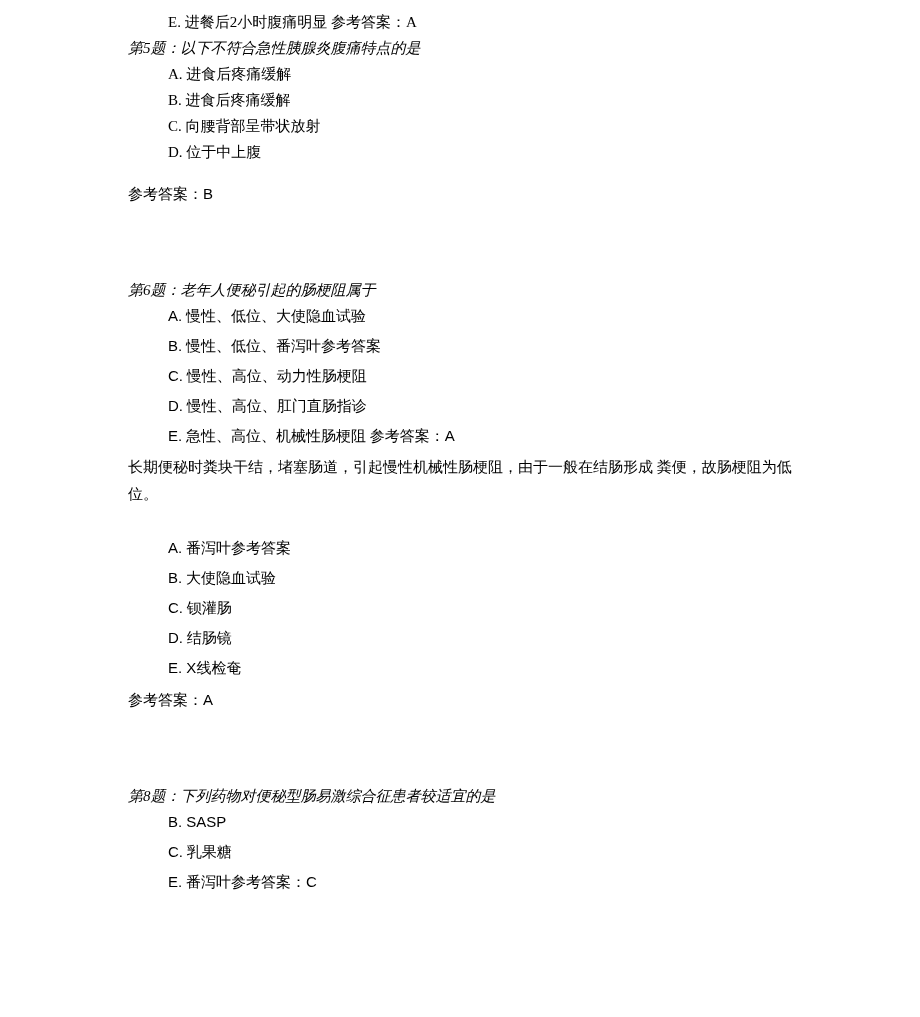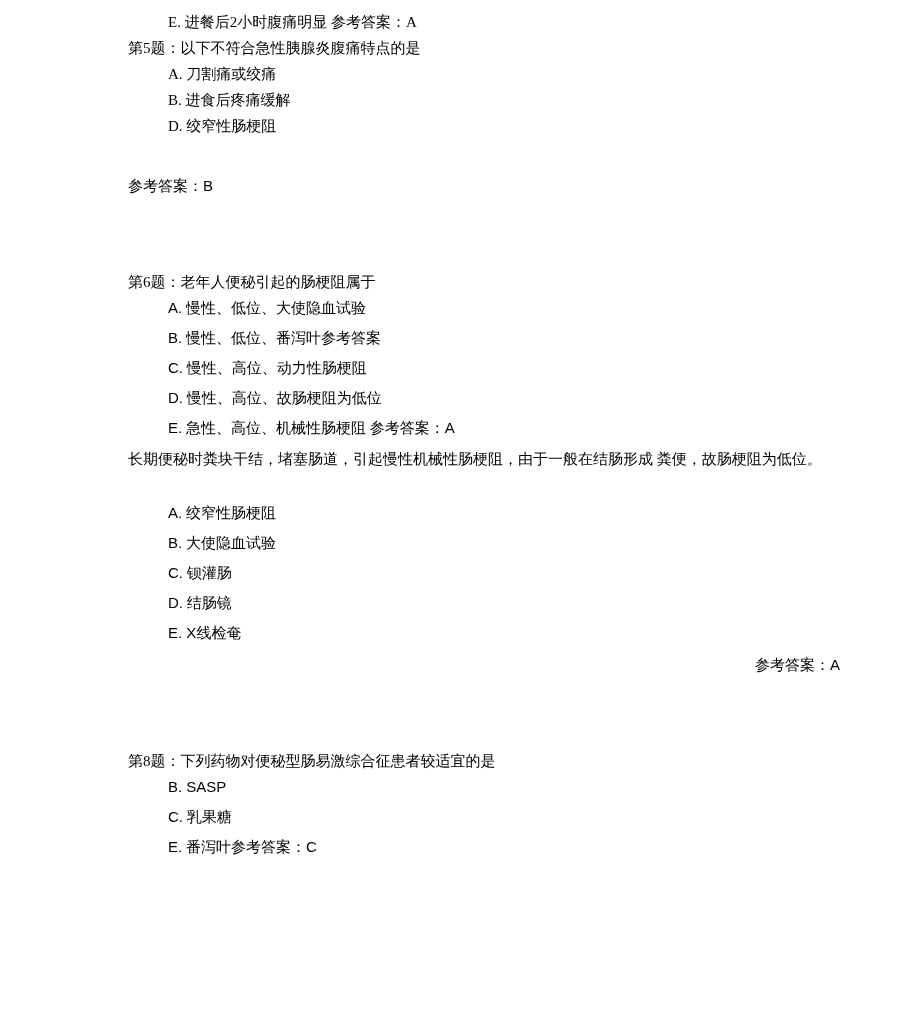--- a/index.html
+++ b/index.html
@@ -11,43 +11,44 @@
       font-family: "SimSun", "宋体", serif;
       font-size: 15px;
       line-height: 1.6;
       color: #000;
       background: #fff;
       width: 920px;
       padding: 10px 0;
     }
     .content {
       padding-left: 128px;
-      padding-right: 80px;
+      padding-right: 116px;
     }
     .option-e-first {
       padding-left: 40px;
       margin-bottom: 2px;
     }
     .question-title {
       margin-bottom: 2px;
+      font-style: italic;
     }
     .option {
       padding-left: 40px;
       margin-bottom: 2px;
       font-family: "SimSun", "宋体", serif;
     }
     .option-arial {
       padding-left: 40px;
       margin-bottom: 6px;
     }
     .option-arial .letter {
       font-family: Arial, sans-serif;
     }
     .answer {
-      margin-top: 36px;
+      margin-top: 18px;
       margin-bottom: 2px;
     }
     .answer .letter {
       font-family: Arial, sans-serif;
     }
     .gap-large {
       height: 70px;
     }
     .explanation {
       margin-bottom: 28px;
@@ -60,44 +61,45 @@
 </head>
 <body>
 
 <div class="content">
 
   <div class="option-e-first">
     <span>E. 进餐后2小时腹痛明显  参考答案：A</span>
   </div>
 
   <div class="question-title">第5题：以下不符合急性胰腺炎腹痛特点的是</div>
-  <div class="option">A. 刀割痛或绞痛</div>
+  <div class="option">A. 进食后疼痛缓解</div>
   <div class="option">B. 进食后疼痛缓解</div>
-  <div class="option">D. 绞窄性肠梗阻</div>
+  <div class="option">C. 向腰背部呈带状放射</div>
+  <div class="option">D. 位于中上腹</div>
   <div class="answer">
     <span>参考答案：</span><span class="letter">B</span>
   </div>
 
   <div class="gap-large"></div>
 
   <div class="question-title">第6题：老年人便秘引起的肠梗阻属于</div>
   <div class="option-arial"><span class="letter">A.</span><span> 慢性、低位、大使隐血试验</span></div>
   <div class="option-arial"><span class="letter">B.</span><span> 慢性、低位、番泻叶参考答案</span></div>
   <div class="option-arial"><span class="letter">C.</span><span> 慢性、高位、动力性肠梗阻</span></div>
-  <div class="option-arial"><span class="letter">D.</span><span> 慢性、高位、故肠梗阻为低位</span></div>
+  <div class="option-arial"><span class="letter">D.</span><span> 慢性、高位、肛门直肠指诊</span></div>
   <div class="option-arial"><span class="letter">E.</span><span> 急性、高位、机械性肠梗阻  参考答案：</span><span class="letter">A</span></div>
 
   <div class="explanation">长期便秘时粪块干结，堵塞肠道，引起慢性机械性肠梗阻，由于一般在结肠形成 粪便，故肠梗阻为低位。</div>
 
-  <div class="option-arial"><span class="letter">A.</span><span> 绞窄性肠梗阻</span></div>
+  <div class="option-arial"><span class="letter">A.</span><span> 番泻叶参考答案</span></div>
   <div class="option-arial"><span class="letter">B.</span><span> 大使隐血试验</span></div>
   <div class="option-arial"><span class="letter">C.</span><span> 钡灌肠</span></div>
   <div class="option-arial"><span class="letter">D.</span><span> 结肠镜</span></div>
   <div class="option-arial"><span class="letter">E.</span><span class="arial-text"> X</span><span>线检奄</span></div>
-  <div class="answer" style="margin-top:8px;text-align:right;">
+  <div class="answer" style="margin-top:8px;">
     <span>参考答案：</span><span class="letter">A</span>
   </div>
 
   <div class="gap-large"></div>
 
   <div class="question-title">第8题：下列药物对便秘型肠易激综合征患者较适宜的是</div>
   <div class="option-arial"><span class="letter">B.</span><span class="arial-text"> SASP</span></div>
   <div class="option-arial"><span class="letter">C.</span><span> 乳果糖</span></div>
   <div class="option-arial"><span class="letter">E.</span><span> 番泻叶参考答案：</span><span class="letter">C</span></div>
 

